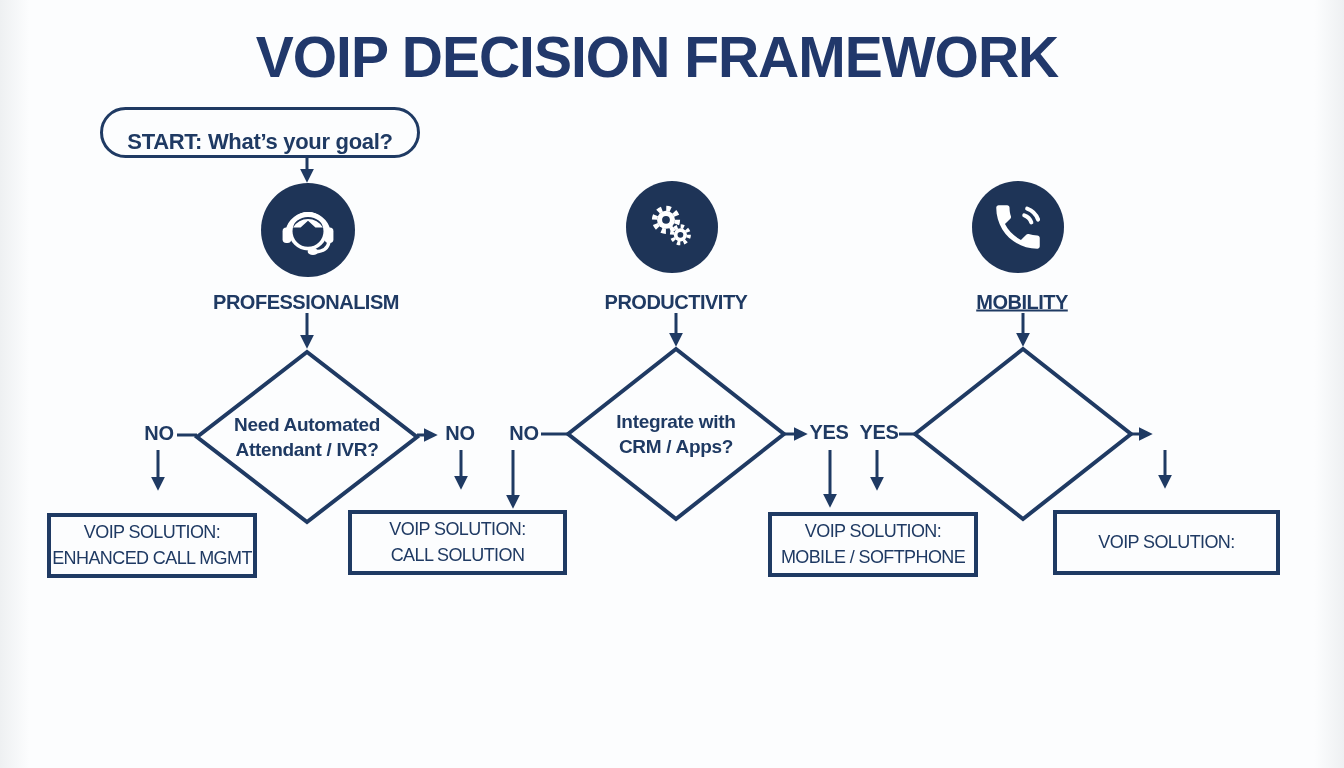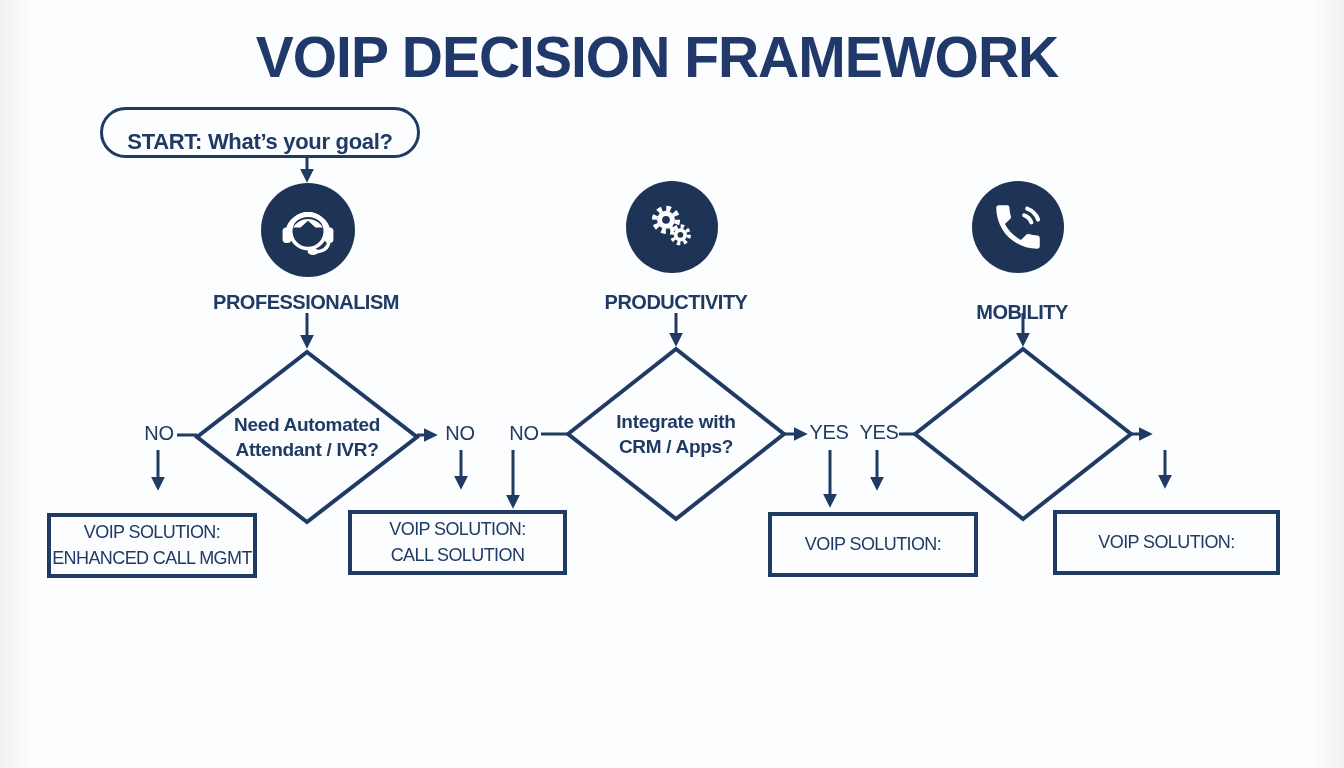--- a/index.html
+++ b/index.html
@@ -24,21 +24,21 @@
     left:100px;top:107px;width:320px;height:51px;border:3.5px solid var(--navy);
     border-radius:27px;background:var(--bg);display:flex;align-items:flex-end;justify-content:center;
     font-size:22px;font-weight:700;letter-spacing:-0.3px;white-space:nowrap;
   }
   .icon-circle{
     border-radius:50%;background:var(--circle);
     display:flex;align-items:center;justify-content:center;
   }
   .col-label{font-size:20px;font-weight:700;letter-spacing:-0.5px;white-space:nowrap;}
   .diamond-text{font-size:19px;font-weight:700;line-height:1.32;letter-spacing:-0.3px;white-space:nowrap;}
-  .branch-label{font-size:20px;font-weight:400;letter-spacing:-0.3px;}
+  .branch-label{font-size:20px;font-weight:700;letter-spacing:-0.3px;}
   .solution-box{
     border:4px solid var(--navy);background:var(--bg);
     display:flex;flex-direction:column;align-items:center;justify-content:center;
     font-size:18px;font-weight:400;line-height:1.4;letter-spacing:-0.6px;white-space:nowrap;
     text-align:center;
   }
   svg.layer{position:absolute;left:0;top:0;}
   .stroke{stroke:var(--navy);stroke-width:3;fill:none;}
   .diamond{fill:var(--bg);stroke:var(--navy);stroke-width:4;stroke-linejoin:miter;}
 </style>
@@ -136,31 +136,32 @@
   <div class="abs icon-circle" style="left:972px;top:181px;width:92px;height:92px;">
     <svg width="58" height="58" viewBox="0 0 24 24">
       <path fill="#fff" d="M6.62,10.79c1.44,2.83,3.76,5.14,6.59,6.59l2.2-2.2c0.27-0.27,0.67-0.36,1.02-0.24
         c1.12,0.37,2.33,0.57,3.57,0.57c0.55,0,1,0.45,1,1V20c0,0.55-0.45,1-1,1c-9.39,0-17-7.61-17-17
         c0-0.55,0.45-1,1-1h3.5c0.55,0,1,0.45,1,1c0,1.25,0.2,2.45,0.57,3.57c0.11,0.35,0.03,0.74-0.25,1.02
         L6.62,10.79z"></path>
       <path d="M14.6,7.2 a4.6,4.6 0 0 1 2.9,2.9" fill="none" stroke="#fff" stroke-width="1.7" stroke-linecap="round"></path>
       <path d="M15.8,4.4 a7.6,7.6 0 0 1 4.5,4.5" fill="none" stroke="#fff" stroke-width="1.7" stroke-linecap="round"></path>
     </svg>
   </div>
-  <div class="abs ctr col-label" style="left:1022px;top:312px;">MOBILITY</div>
+  <div class="abs ctr col-label" style="left:1022px;top:302px;text-decoration:underline;">MOBILITY</div>
   <div class="abs ctr branch-label" style="left:879px;top:432px;">YES</div>
 
   <div class="abs solution-box" style="left:47px;top:513px;width:210px;height:65px;">
     <span>VOIP SOLUTION:</span>
     <span>ENHANCED CALL MGMT</span>
   </div>
   <div class="abs solution-box" style="left:348px;top:510px;width:219px;height:65px;">
     <span>VOIP SOLUTION:</span>
     <span>CALL SOLUTION</span>
   </div>
   <div class="abs solution-box" style="left:768px;top:512px;width:210px;height:65px;">
     <span>VOIP SOLUTION:</span>
+    <span>MOBILE / SOFTPHONE</span>
   </div>
   <div class="abs solution-box" style="left:1053px;top:510px;width:227px;height:65px;">
     <span>VOIP SOLUTION:</span>
   </div>
 
 </div>
 
 </body></html>

